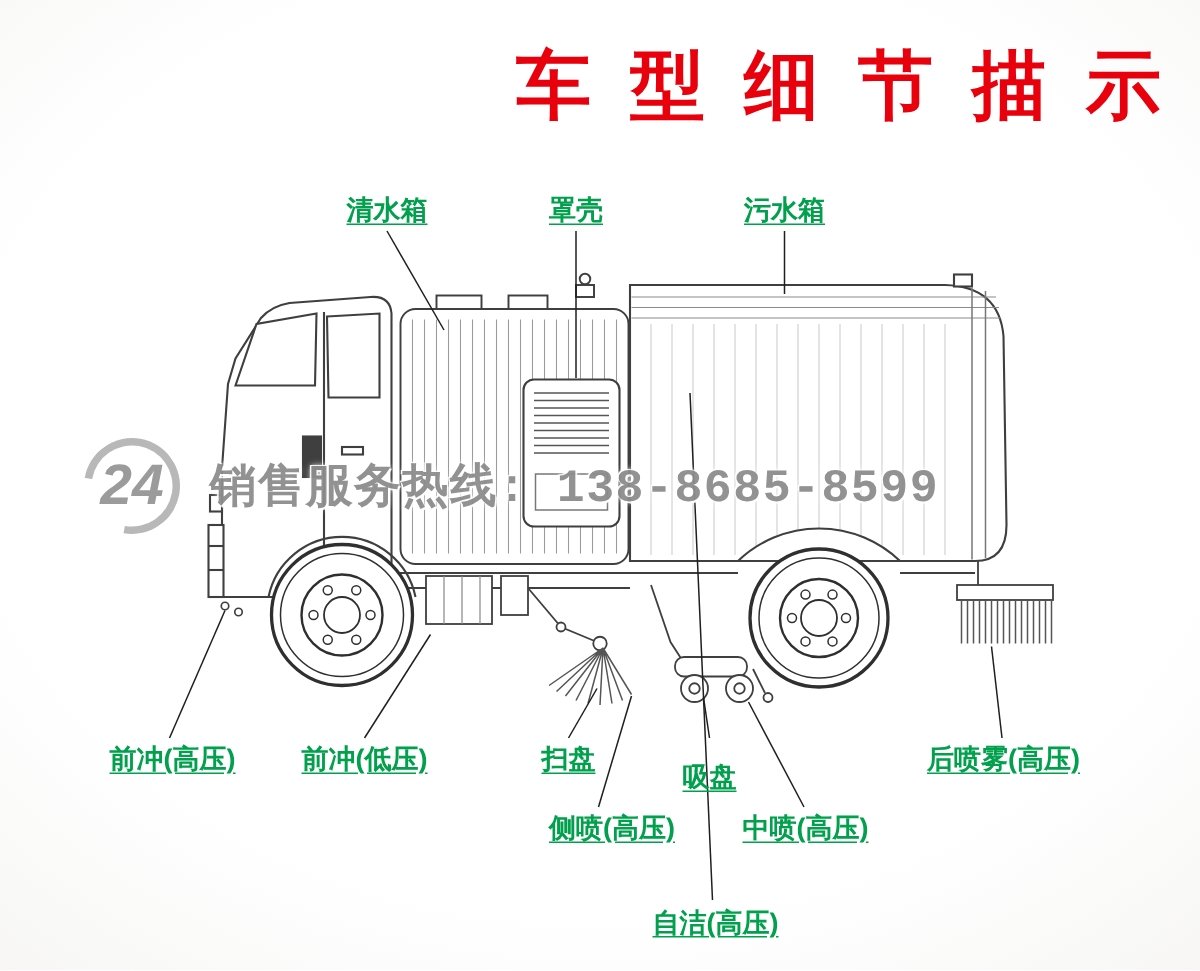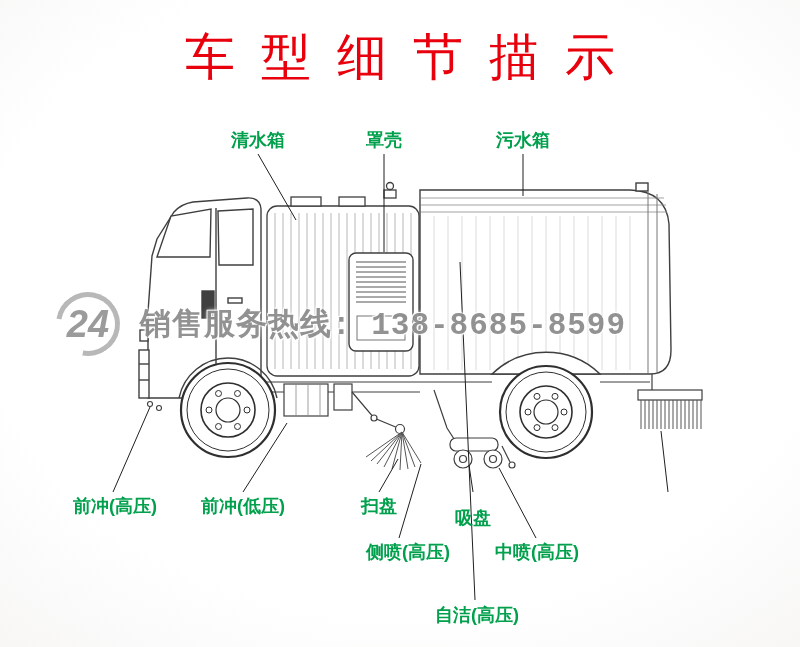--- a/index.html
+++ b/index.html
@@ -2,29 +2,29 @@
 <html style="--color-title: #e8000d; --color-label: #00a04c; --color-watermark: #8d8d8d;"><head>
 <meta charset="utf-8">
 <style>
   html,body{margin:0;padding:0;background:#ffffff;}
   .canvas{
     position:relative;width:800px;height:647px;overflow:hidden;
     background:radial-gradient(ellipse 95% 90% at 50% 45%, #ffffff 55%, #f1f0ee 100%);
     font-family:"Liberation Sans","DejaVu Sans",sans-serif;
   }
   .title{
-    position:absolute;top:24px;left:0;width:100%;margin:0;text-align:center;
-    font-size:50px;font-weight:400;letter-spacing:26px;text-indent:26px;
+    position:absolute;top:24px;left:0;width:100%;margin:0;text-align:right;
+    font-size:50px;font-weight:700;letter-spacing:26px;text-indent:26px;
     color:var(--color-title,#e8000d);
   }
   .truck{position:absolute;left:0;top:0;width:800px;height:647px;z-index:1;}
   .label{
     position:absolute;transform:translateX(-50%);z-index:6;white-space:nowrap;
     font-size:18px;font-weight:700;color:var(--color-label,#00a04c);
-    text-underline-offset:3px;
+    text-decoration:underline;text-underline-offset:3px;
   }
   .l-clean{left:258px;top:128px}
   .l-cover{left:384px;top:128px}
   .l-sewage{left:523px;top:128px}
   .l-ffh{left:115px;top:494px}
   .l-ffl{left:243px;top:494px}
   .l-sweep{left:379px;top:494px}
   .l-suction{left:473px;top:506px}
   .l-rear{left:669px;top:494px}
   .l-side{left:408px;top:540px}
@@ -184,14 +184,15 @@
   <span class="label l-clean">清水箱</span>
   <span class="label l-cover">罩壳</span>
   <span class="label l-sewage">污水箱</span>
   <span class="label l-ffh">前冲(高压)</span>
   <span class="label l-ffl">前冲(低压)</span>
   <span class="label l-sweep">扫盘</span>
   <span class="label l-suction">吸盘</span>
   <span class="label l-side">侧喷(高压)</span>
   <span class="label l-center">中喷(高压)</span>
   <span class="label l-self">自洁(高压)</span>
+  <span class="label l-rear">后喷雾(高压)</span>
 
 </div>
 
 </body></html>

